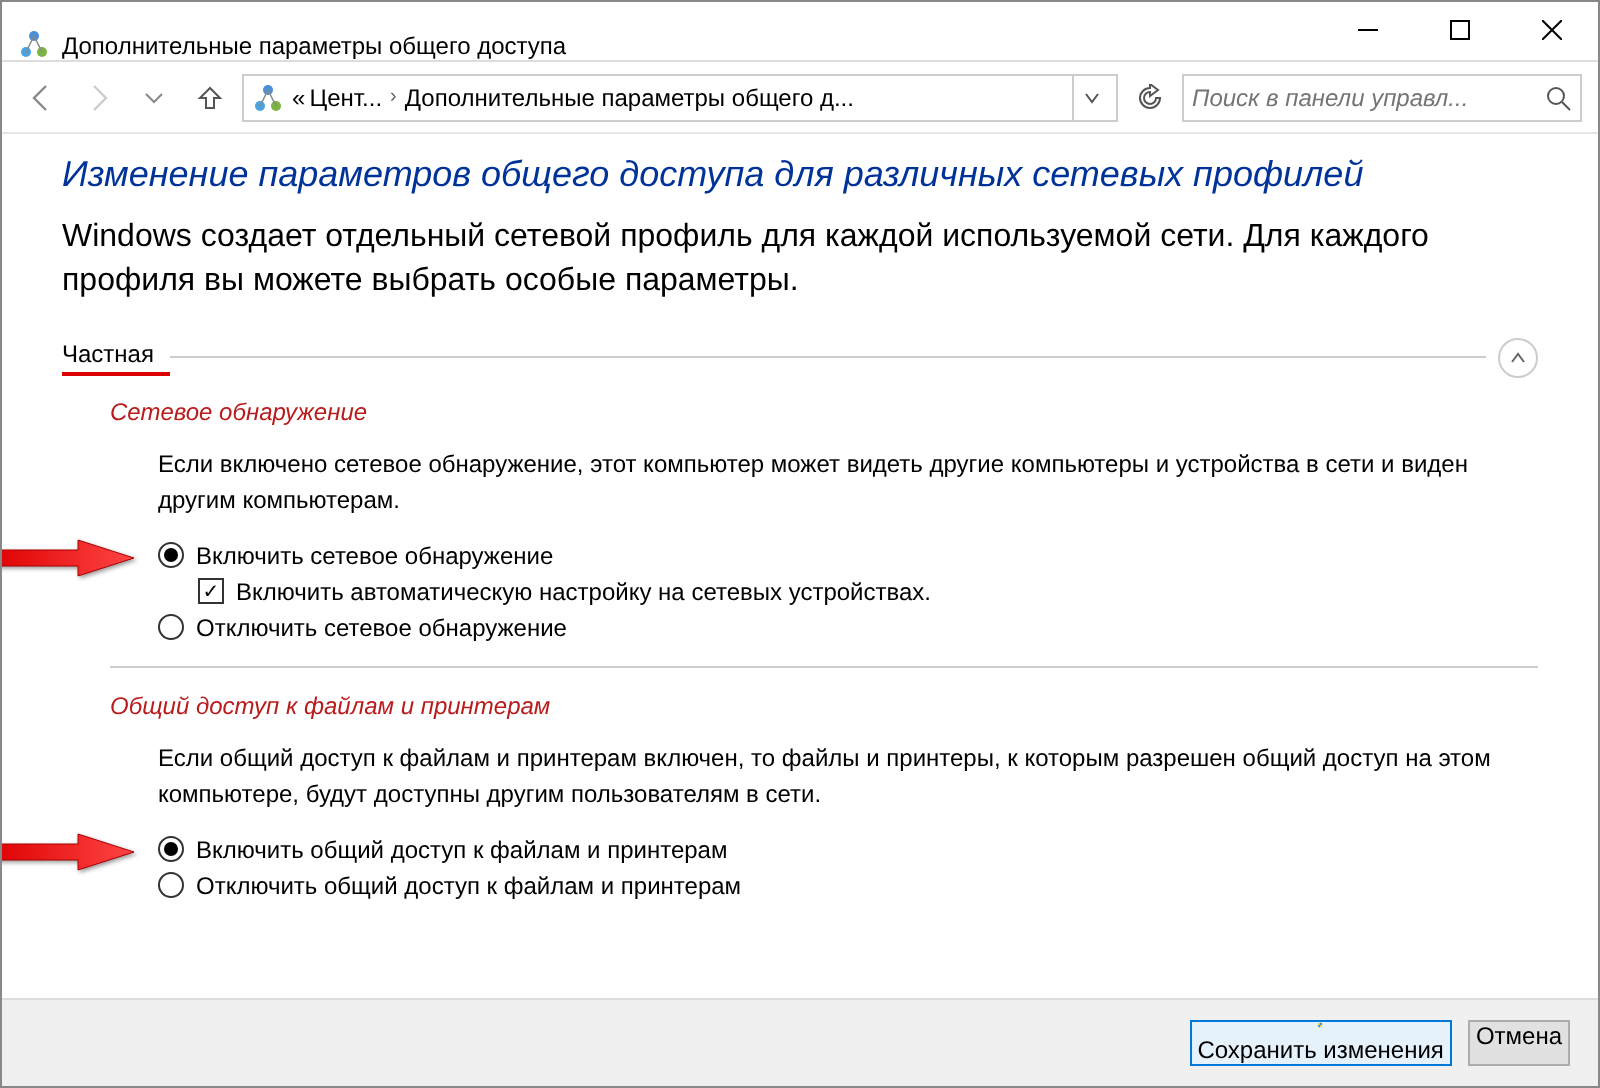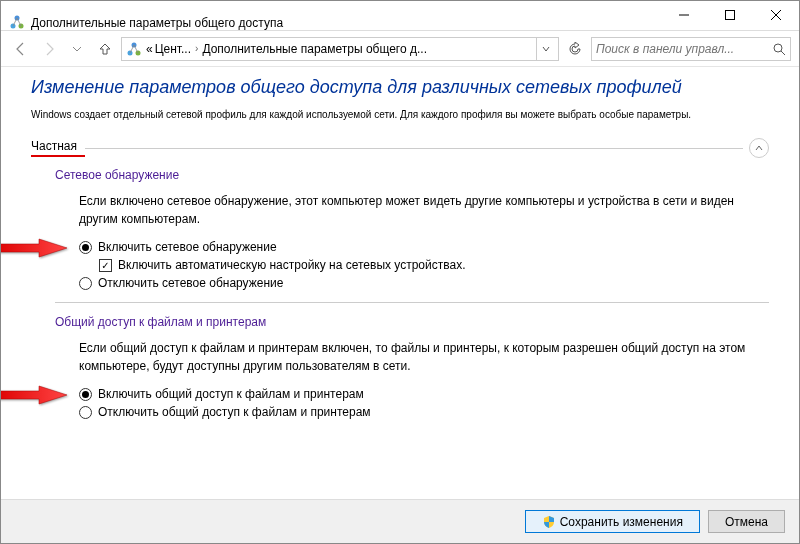--- a/index.html
+++ b/index.html
@@ -17,41 +17,41 @@
     .breadcrumb-icon { width: 16px; height: 16px; margin-right: 2px; }
     .bc-sep { color: #666; font-size: 10px; padding: 0 2px; }
     .bc-text { color: #000; white-space: nowrap; font-size: 12px; }
     .bc-dd { width: 18px; height: 22px; display: flex; align-items: center; justify-content: center; border-left: 1px solid #ccc; color: #555; margin-left: auto; }
     .refresh-btn { width: 24px; height: 24px; display: flex; align-items: center; justify-content: center; color: #555; }
     .search-box { width: 200px; height: 24px; border: 1px solid #ccc; display: flex; align-items: center; padding: 0 4px; }
     .search-box input { border: none; outline: none; flex: 1; font-size: 12px; color: #888; font-style: italic; background: transparent; }
     .search-icon { width: 14px; color: #555; }
     .content { padding: 10px 30px 0 30px; height: calc(100% - 30px - 36px - 44px); overflow: hidden; }
     .heading { color: #003399; font-size: 18px; font-weight: 400; margin-bottom: 10px; font-style: italic; }
-    .description { color: #000; font-size: 10px; line-height: 1.4; }
+    .description { color: #000; font-size: 16px; line-height: 1.4; }
     .section-header { display: flex; align-items: center; margin-bottom: 10px; margin-top: 16px; }
     .section-title { color: #000; font-size: 12px; padding-right: 8px; }
     .section-title.underlined { border-bottom: 2px solid #d00; padding-bottom: 2px; }
     .section-line { flex: 1; height: 1px; background: #ccc; }
     .collapse-btn { width: 20px; height: 20px; border: 1px solid #ccc; border-radius: 50%; display: flex; align-items: center; justify-content: center; margin-left: 6px; }
     .subsection { margin-left: 24px; margin-bottom: 12px; }
-    .subsection-title { color: #4c1d95; font-size: 12px; margin-bottom: 10px; }
+    .subsection-title { color: #b91c1c; font-size: 12px; margin-bottom: 10px; font-style: italic; }
     .subsection-desc { margin-left: 24px; color: #000; font-size: 12px; line-height: 1.5; margin-bottom: 12px; }
     .radio-group { margin-left: 24px; }
     .radio-row, .check-row { display: flex; align-items: center; margin-bottom: 4px; position: relative; }
     .radio { width: 13px; height: 13px; border: 1px solid #333; border-radius: 50%; margin-right: 6px; display: flex; align-items: center; justify-content: center; }
     .radio.checked::after { content: ""; width: 7px; height: 7px; background: #000; border-radius: 50%; }
     .checkbox { width: 13px; height: 13px; border: 1px solid #333; margin-right: 6px; display: flex; align-items: center; justify-content: center; font-size: 10px; }
     .radio-label, .check-label { font-size: 12px; color: #000; }
     .check-row { margin-left: 20px; }
     .arrow { position: absolute; left: -90px; top: -2px; width: 80px; height: 20px; }
     .arrow svg { filter: drop-shadow(1px 1px 1px rgba(0,0,0,0.4)); }
     .divider { height: 1px; background: #ccc; margin: 6px 0 12px 24px; }
     .footer { height: 44px; border-top: 1px solid #ddd; background: #f0f0f0; display: flex; align-items: center; justify-content: flex-end; padding: 0 14px; gap: 8px; }
-    .btn { height: 23px; padding: 0 16px; border: 1px solid #adadad; background: #e1e1e1; font-size: 12px; display: flex; align-items: center; gap: 4px; }
+    .btn { height: 23px; padding: 0 3px; border: 1px solid #adadad; background: #e1e1e1; font-size: 12px; display: flex; align-items: center; gap: 4px; flex-direction: column; }
     .btn.primary { border: 1px solid #0078d7; background: #e5f1fb; }
     .shield { width: 14px; height: 14px; }
     .net-icon circle { stroke: none; }
   </style>
 </head>
 <body>
 
 <div class="titlebar">
   <svg class="titlebar-icon net-icon" viewBox="0 0 16 16">
     <circle cx="4" cy="12" r="2.5" fill="#4aa3df"></circle>

